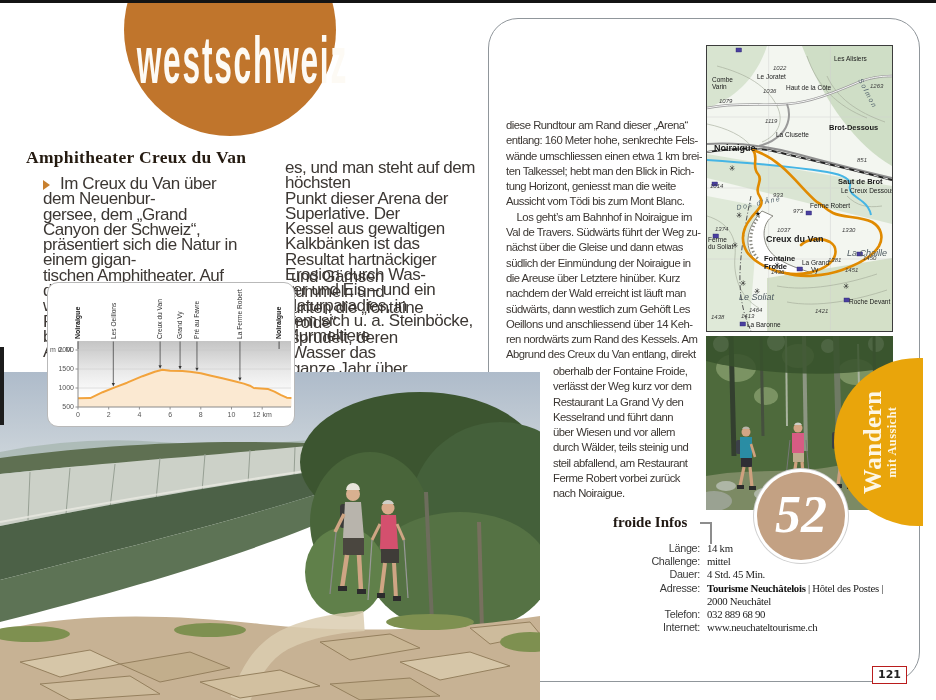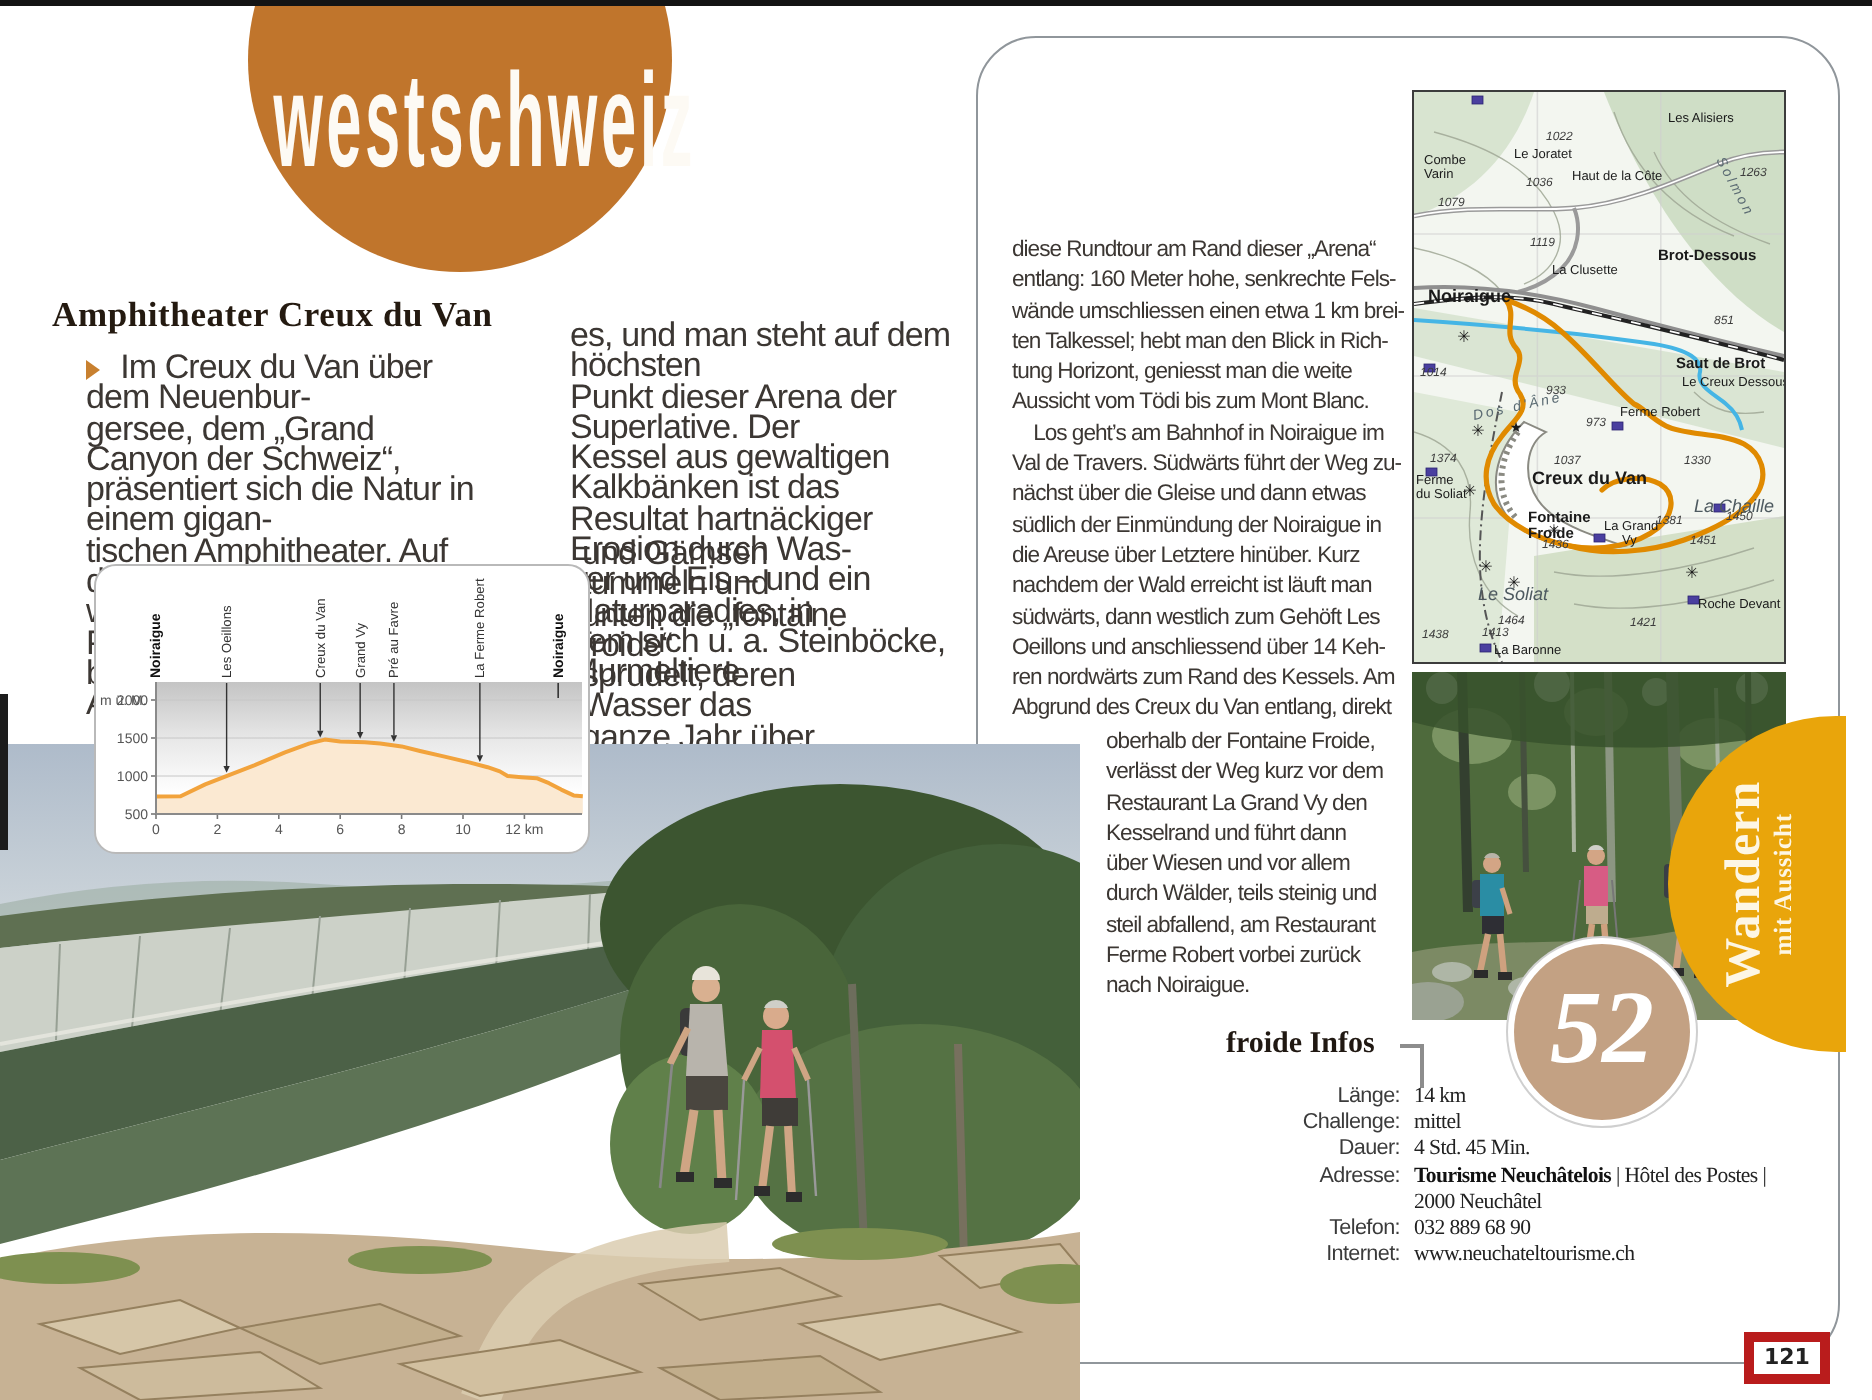--- a/index.html
+++ b/index.html
@@ -60,21 +60,21 @@
   .infos-bracket{left:700px;top:522px;width:10px;height:20px;
     border-top:2px solid #8d8d8d;border-right:2px solid #8d8d8d;z-index:9;}
   .info-rows{left:560px;top:542px;width:358px;z-index:9;font-size:10.8px;
     line-height:13.2px;letter-spacing:-.3px;color:#222;}
   .info-row{display:flex;}
   .info-lbl{width:140px;text-align:right;color:#3b3b3b;flex:0 0 140px;}
   .info-val{margin-left:7px;font-family:Liberation Serif, serif;}
   .info-val b{font-weight:bold;color:#111;margin-top:11px;}
   
   .pagenum{left:872px;top:666px;min-width:14px;padding:1px 5px 2px;background:#fff;
-    border:5px solid #b91c1c;font-size:11px;font-weight:bold;color:#222;z-index:16;
+    border:1px solid #b91c1c;font-size:11px;font-weight:bold;color:#222;z-index:16;
     font-family:"DejaVu Sans",sans-serif;text-align:center;}
   
   text{font-family:"Liberation Sans",sans-serif;fill:#1a1a1a;}
   .m-place{font-size:6.5px;}
   .m-place2{font-size:7.5px;font-weight:bold;}
   .m-town{font-size:9px;font-weight:bold;}
   .m-elev{font-size:6px;font-style:italic;fill:#3d3d3d;}
   .m-area{font-size:7px;font-style:italic;letter-spacing:1.5px;fill:#5a6a72;}
   .m-area2{font-size:9px;font-style:italic;fill:#4e5a60;}
   .m-bold2{font-size:7.5px;font-weight:bold;}

